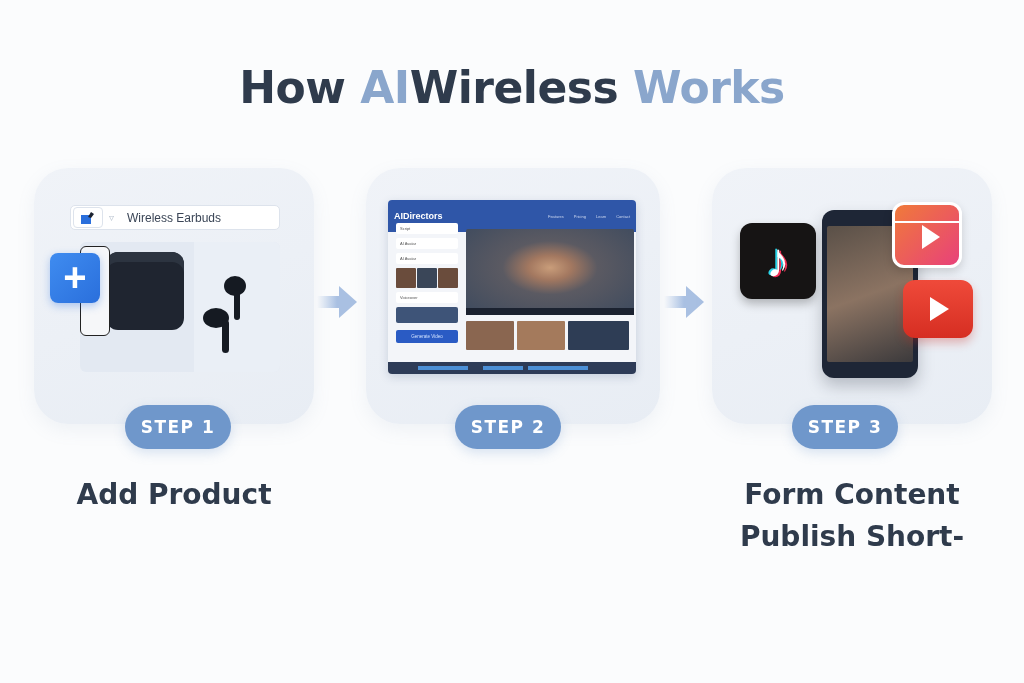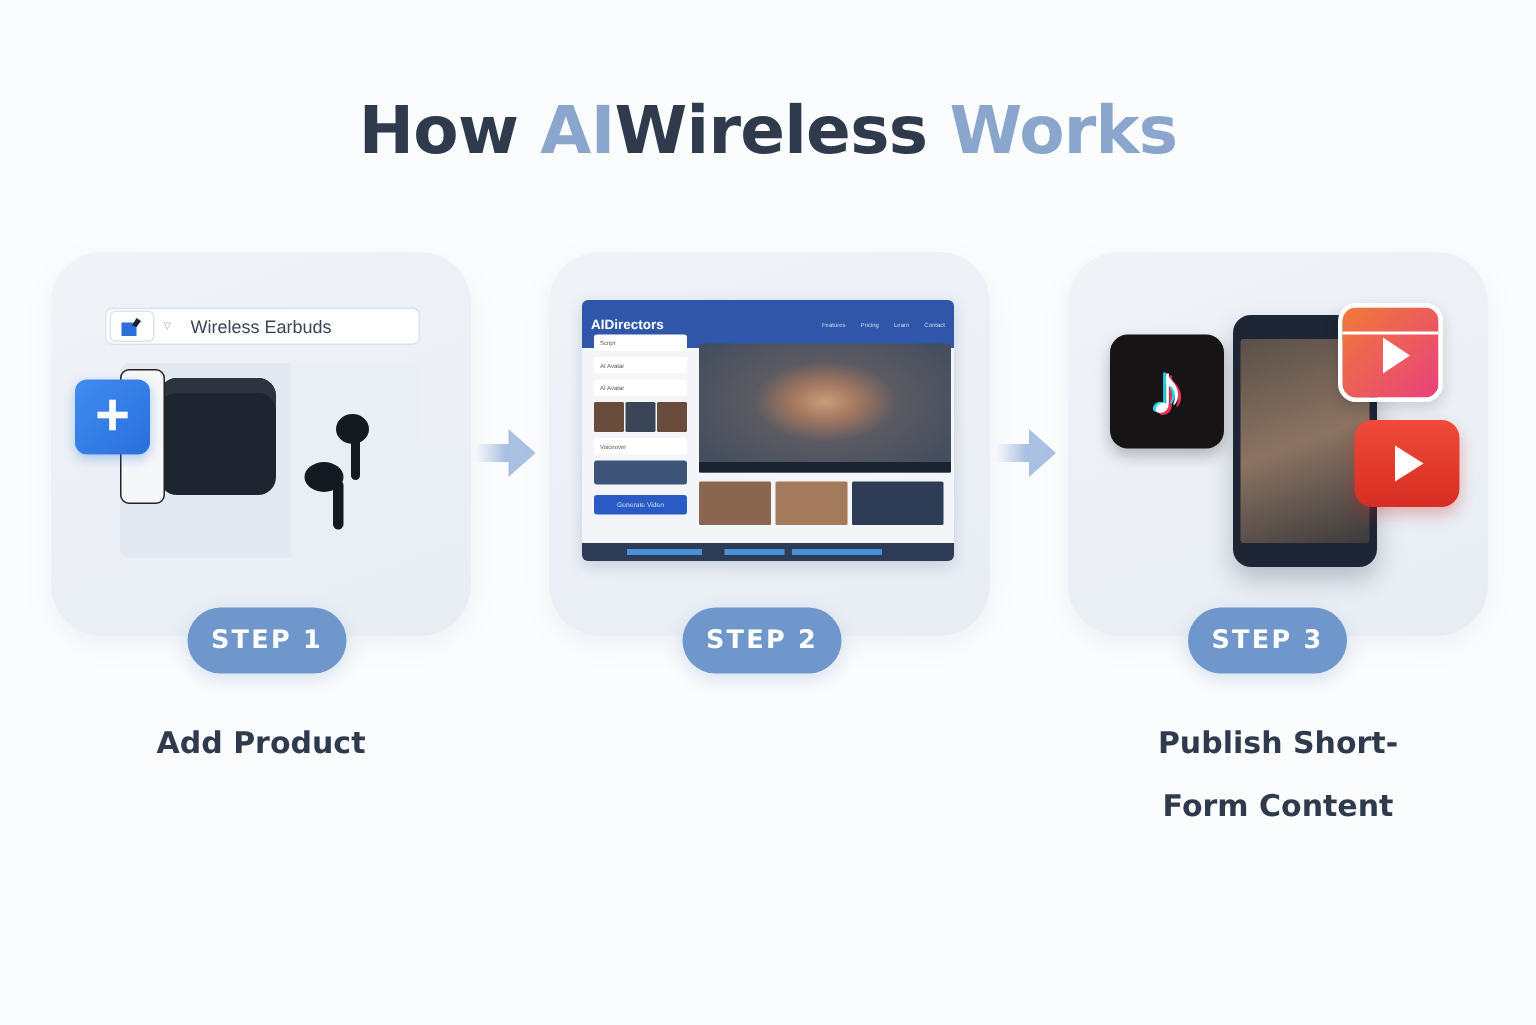--- a/index.html
+++ b/index.html
@@ -28,21 +28,21 @@
   .badge {
     position: absolute; top: 405px; height: 44px; width: 106px;
     border-radius: 22px; background: #6f97cb; color: #fff;
     font-weight: bold; font-size: 17px; letter-spacing: 1.5px;
     display: flex; align-items: center; justify-content: center;
     box-shadow: 0 4px 12px rgba(111,151,203,0.25);
     font-family: "DejaVu Sans", sans-serif;
   }
   .step-title {
     position: absolute; top: 474px; text-align: center;
-    font-size: 20px; color: #2f3b4c; line-height: 42px;
+    font-size: 28px; color: #2f3b4c; line-height: 42px;
     font-family: "DejaVu Sans", sans-serif;
   }
   .step-title b { font-weight: bold; display: block; }
   .step-title span { display: block; font-weight: normal; }
   .arrow { position: absolute; top: 282px; width: 44px; height: 40px; }
 
   
   .search {
     position: absolute; left: 70px; top: 205px; width: 210px; height: 25px;
     background: #fff; border: 1px solid #dde3ec; border-radius: 5px;
@@ -245,15 +245,15 @@
 <div class="reels">
     <div class="bar"></div>
     <div class="tri"></div>
   </div>
 <div class="yt">
     <div class="tri"></div>
   </div>
 
 <div class="badge" style="left:792px">STEP 3</div>
 <div class="step-title" style="left:712px;width:280px">
+  <b>Form Content</b>
   <b>Publish Short-</b>
-  <b>Form Content</b>
 </div>
 
 </body></html>

